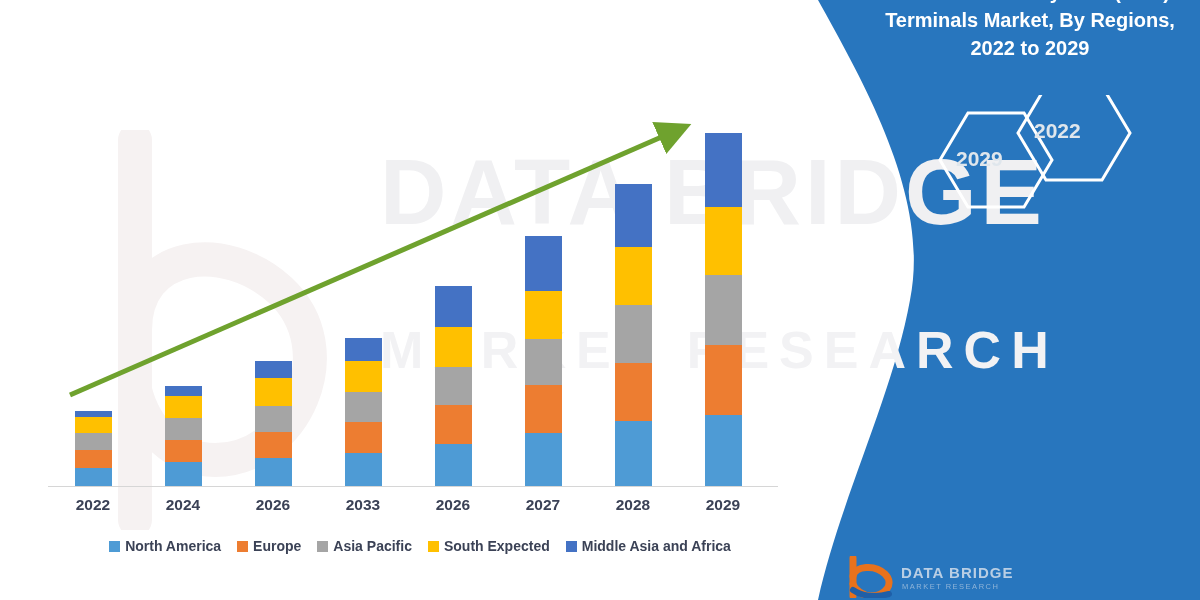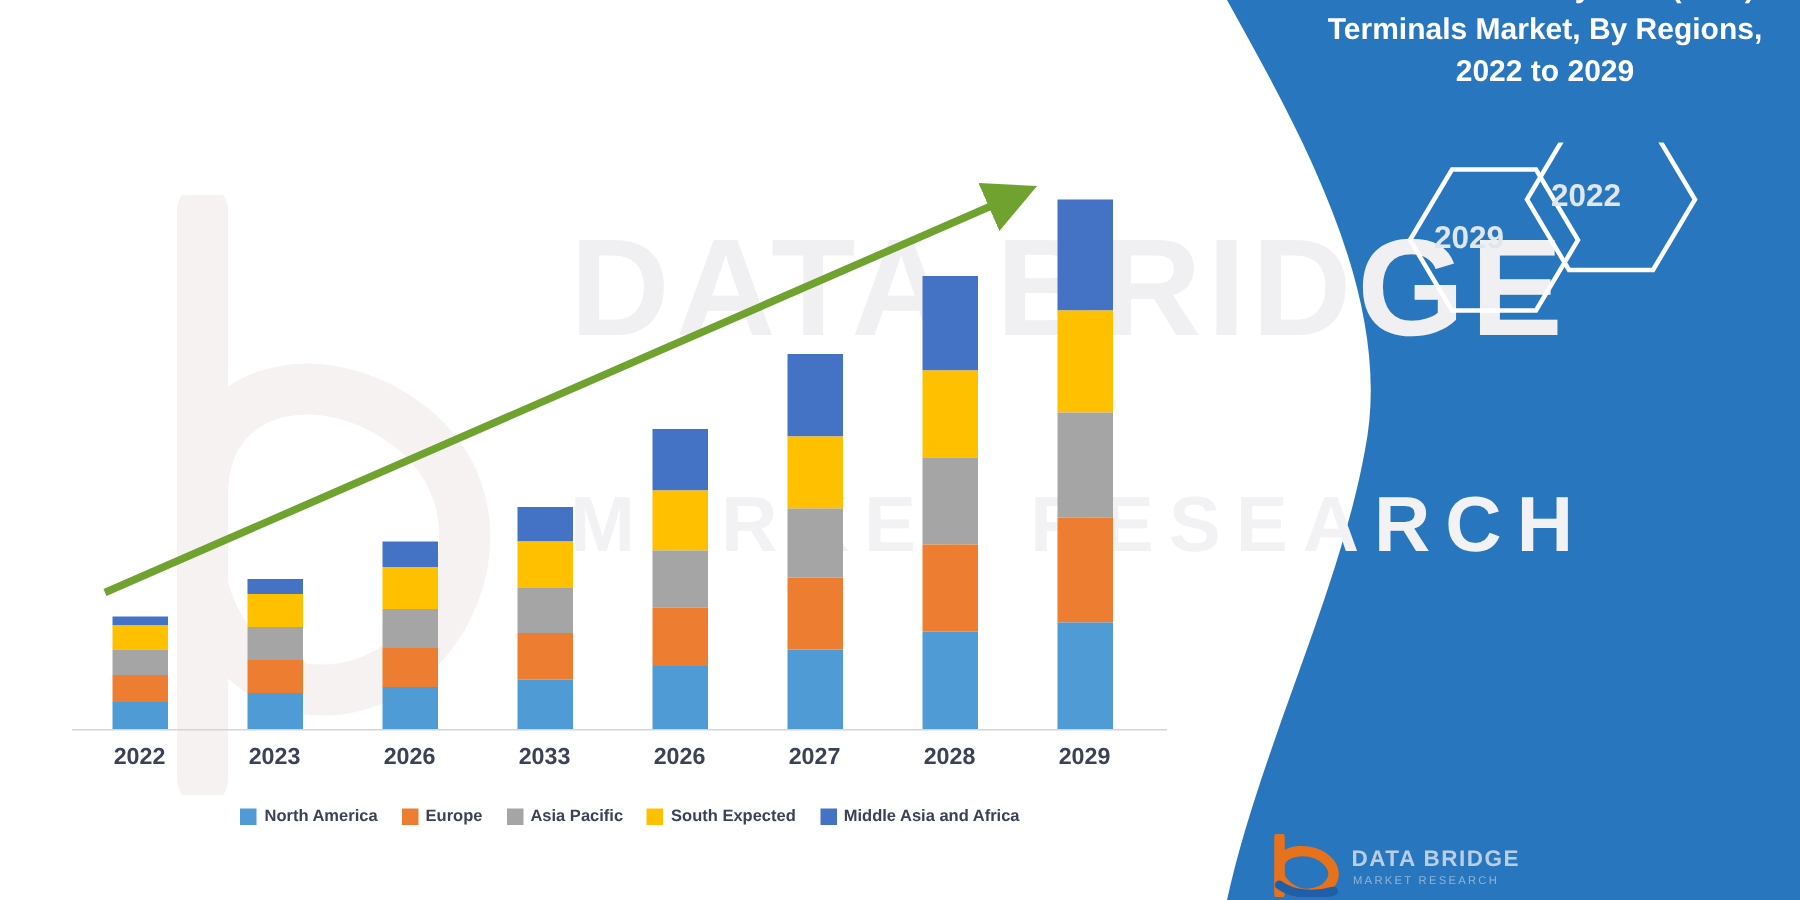--- a/index.html
+++ b/index.html
@@ -156,21 +156,21 @@
     width: 760px;
     display: flex;
     justify-content: center;
     align-items: center;
     gap: 16px;
   }
   .legend-item {
     display: flex;
     align-items: center;
     gap: 5px;
-    font-size: 11px;
+    font-size: 14px;
     font-weight: bold;
     color: #3b4256;
     white-space: nowrap;
   }
   .legend-swatch {
     width: 11px;
     height: 11px;
     display: inline-block;
   }
 
@@ -335,21 +335,21 @@
     <defs>
       <marker id="arrowhead" markerWidth="7" markerHeight="7" refX="3" refY="3.5" orient="auto">
         <polygon points="0 0, 7 3.5, 0 7" fill="#6FA22E"></polygon>
       </marker>
     </defs>
     <line x1="22" y1="285" x2="625" y2="22" stroke="#6FA22E" stroke-width="5" marker-end="url(#arrowhead)"></line>
   </svg>
 
   <div id="xlabels">
       <div class="xlabel">2022</div>
-      <div class="xlabel">2023</div>
+      <div class="xlabel">2024</div>
       <div class="xlabel">2026</div>
       <div class="xlabel">2033</div>
       <div class="xlabel">2026</div>
       <div class="xlabel">2027</div>
       <div class="xlabel">2028</div>
       <div class="xlabel">2029</div>
     </div>
 
   <div id="legend">
       <div class="legend-item">

